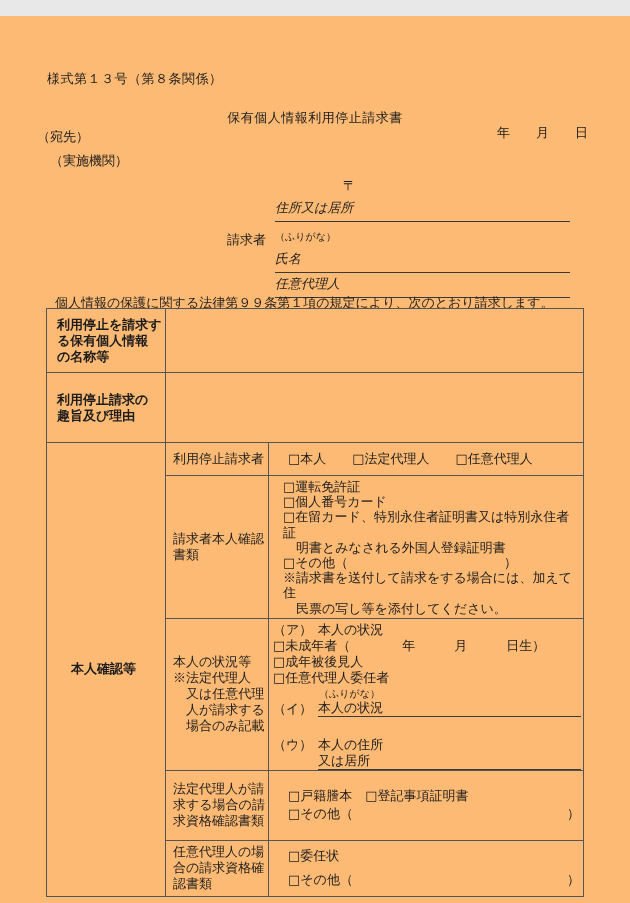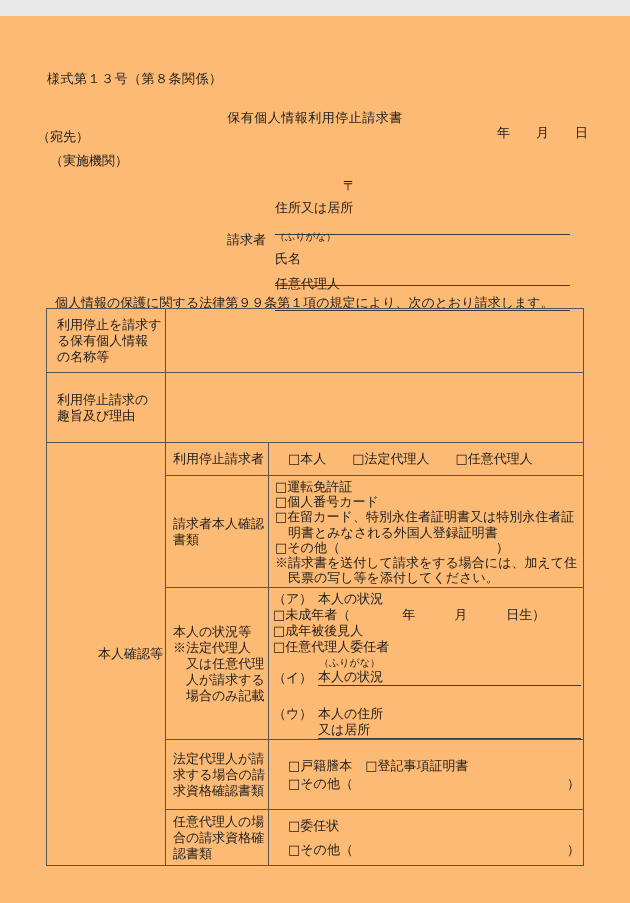--- a/index.html
+++ b/index.html
@@ -19,35 +19,35 @@
   
   .form-number{left:47px;top:55px;letter-spacing:0.5px;}
   .page-title{left:0;top:94px;width:630px;text-align:center;letter-spacing:0.5px;}
   .date-line{left:0;top:109px;width:588px;text-align:right;}
   .addressee{left:37px;top:113px;}
   .agency{left:50px;top:137px;}
   
   .requester-label{left:227px;top:216px;}
   .req-block{left:275px;top:160px;width:295px;height:122px;}
   .postal-mark{left:68px;top:2px;}
-  .req-field{position:absolute;left:0;width:295px;line-height:14px;padding-bottom:19px;border-bottom:1px solid #3a3a3a;}
+  .req-field{position:absolute;left:0;width:295px;line-height:14px;padding-bottom:6px;border-bottom:1px solid #3a3a3a;font-style:italic;}
   .req-address{top:25px;}
   .req-furigana{top:55px;font-size:10px;line-height:12px;}
   .req-name{top:76px;}
   .req-phone{top:101px;}
   .statement{left:55px;top:279px;}
   
   .form-table-wrap{left:46px;top:292px;}
   table{border-collapse:collapse;table-layout:fixed;width:537px;}
   td{border:1px solid #555;vertical-align:middle;padding:2px 6px;overflow:hidden;}
-  td.c1{width:119px;padding-left:10px;padding-right:2px;}
+  td.c1{width:119px;padding-left:10px;padding-right:2px;font-weight:bold;}
   td.c2{width:103px;padding-left:7px;padding-right:2px;}
   td.c3{width:315px;padding-left:19px;padding-right:3px;}
-  td.identity-head{padding-left:24px;text-align:right;}
-  td.docs-cell{vertical-align:top;line-height:15.2px;padding-top:3px;padding-left:6px;}
+  td.identity-head{padding-left:24px;}
+  td.docs-cell{vertical-align:top;line-height:15.2px;padding-top:3px;padding-left:14px;}
   td.status-cell{vertical-align:top;padding:3px 2px 0 4px;line-height:16px;}
   .fline{display:flex;align-items:flex-end;}
   .fprefix{display:inline-block;width:45px;flex:0 0 45px;}
   .fill-ul{flex:1;border-bottom:1px solid #3a3a3a;}
   .fill-sp{flex:1;}
   .furigana-small{font-size:10px;line-height:12px;margin-left:46px;margin-top:2px;}
   .line-gap{height:20px;}
   .rep-line1{line-height:18px;}
   .rep-other{line-height:18px;}
   .vol-line1{line-height:24px;}

